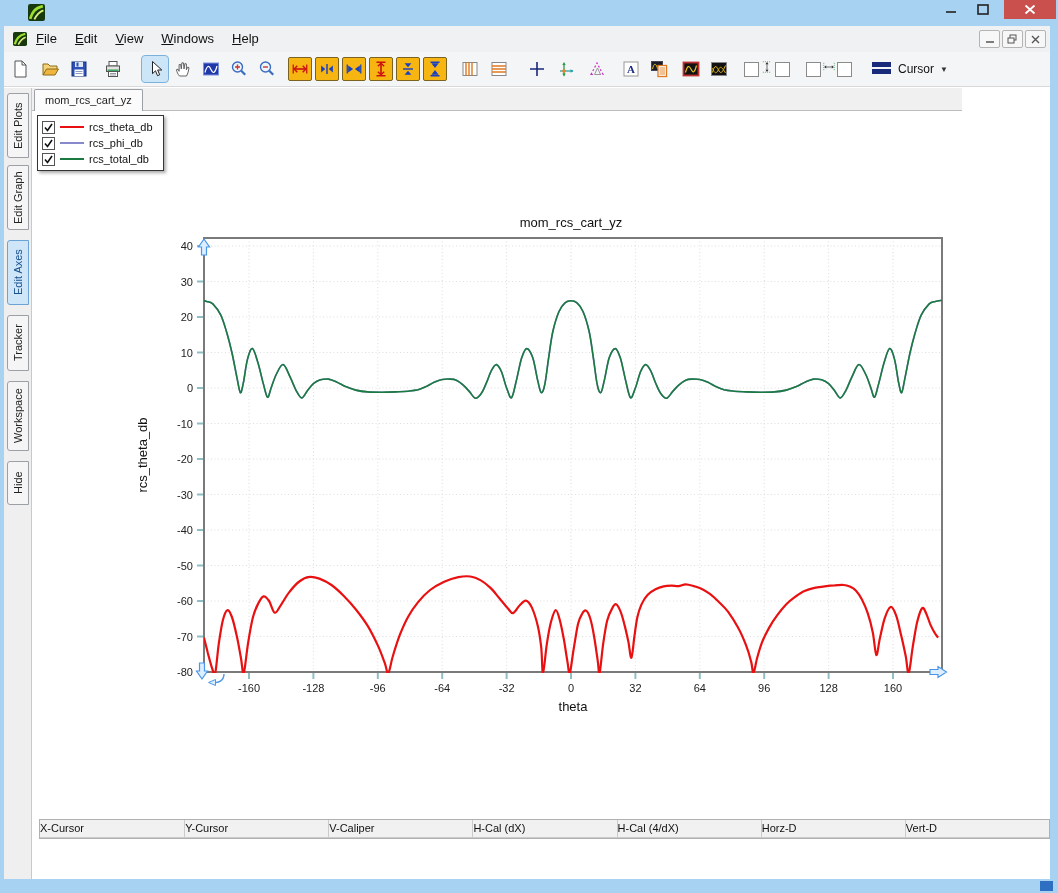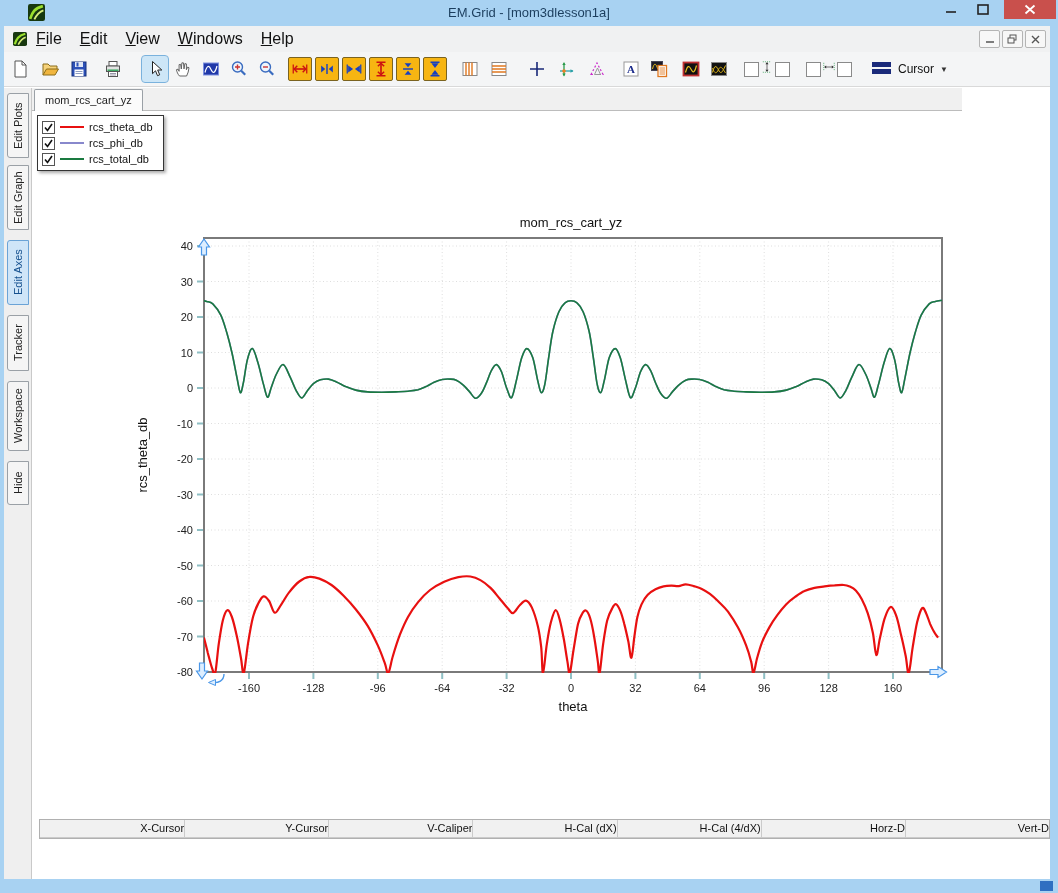--- a/index.html
+++ b/index.html
@@ -14,21 +14,21 @@
   #btn-max{right:60px;top:0;width:30px;height:19px}
   #btn-close{right:2px;top:0;width:52px;height:19px;background:#c9504c}
   .frame-left{position:absolute;left:0;top:26px;width:4px;height:853px;background:#a8d2f2;z-index:20}
   .frame-right{position:absolute;right:0;top:26px;width:8px;height:853px;background:#a8d2f2;z-index:20}
   .frame-bottom{position:absolute;left:0;top:879px;width:1058px;height:14px;background:#a8d2f2;z-index:20}
   .accent-square{position:absolute;left:1040px;top:881px;width:13px;height:10px;background:#2f6fc1;z-index:21}
   
   .menubar{position:absolute;top:26px;left:0;width:1058px;height:26px;background:#f0f1f2;
            border-bottom:1px solid #e2e2e2;display:flex;align-items:center}
   .menu-icon{margin-left:13px;width:14px;height:14px;flex:none}
-  .menu-item{padding:12px 9px;font-size:16px;height:26px;line-height:26px;cursor:default}
+  .menu-item{padding:12px 9px;font-size:13px;height:26px;line-height:26px;cursor:default}
   .mdi-btns{position:absolute;right:12px;top:4px;display:flex;gap:2px}
   .mdi-btn{width:19px;height:16px;background:#f7f7f7;border:1px solid #b4b4b4;border-radius:2px;
            display:flex;align-items:center;justify-content:center}
   
   .toolbar{position:absolute;top:52px;left:0;width:1058px;height:34px;background:#f4f5f6;
            border-bottom:1px solid #d9d9d9;display:flex;align-items:center}
   .tbtn{width:26px;height:26px;display:flex;align-items:center;justify-content:center;flex:none;border-radius:3px}
   .tbtn svg{width:20px;height:20px}
   .tbtn.gold{width:22px;height:22px;background:#f7b512;border:1px solid #7a6320;border-radius:2px}
   .tbtn.gold svg{width:18px;height:18px}
@@ -57,38 +57,37 @@
   .legend{position:absolute;left:5px;top:27px;background:#fff;border:1px solid #353535;
           box-shadow:2px 2px 3px rgba(90,90,90,.5);padding:3px 10px 3px 4px;z-index:6}
   .lrow{display:flex;align-items:center;height:16px;gap:5px}
   .lcheck{width:11px;height:11px;border:1px solid #555;background:#fff;display:flex;
           align-items:center;justify-content:center}
   .lline{width:24px;height:0;border-top:2px solid}
   .llabel{font-size:11px;color:#111;white-space:nowrap}
   
   .cursor-table{position:absolute;left:7px;top:731px;width:1009px;border:1px solid #b0b0b0}
   .ct-row{display:grid;grid-template-columns:repeat(7,1fr)}
-  .ct-cell{height:17px;font-size:11px;text-align:right;line-height:17px;border-left:1px solid #cbcbcb;
+  .ct-cell{height:17px;font-size:11px;text-align:left;line-height:17px;border-left:1px solid #cbcbcb;
            overflow:hidden;white-space:nowrap}
   .ct-cell:first-child{border-left:none}
   .ct-head .ct-cell{background:#f1f1f1;border-bottom:1px solid #cbcbcb}
   .ct-vals .ct-cell{background:#f8f8f8}
 </style>
 </head>
 <body>
 
 <div class="titlebar">
   <span class="app-icon">
     <svg viewBox="0 0 16 16" width="17" height="17">
         <rect width="16" height="16" rx="2" fill="#17380f"></rect>
         <path d="M2 14C4 8 6 4 14 2" stroke="#9adf2e" stroke-width="2.6" fill="none"></path>
         <path d="M6 14.5C8 10.5 10 7.5 14.5 6" stroke="#d8ee7c" stroke-width="1.8" fill="none"></path>
       </svg>
   </span>
-  <div class="title-text">EM.Grid - [mom3dlesson1a]</div>
   <div class="win-btn" id="btn-min">
     <svg width="12" height="10">
         <path d="M1 7h10" stroke="#222" stroke-width="1.6"></path>
       </svg>
   </div>
   <div class="win-btn" id="btn-max">
     <svg width="12" height="11">
         <rect x="1" y="1" width="10" height="9" fill="none" stroke="#222" stroke-width="1.6"></rect>
       </svg>
   </div>

